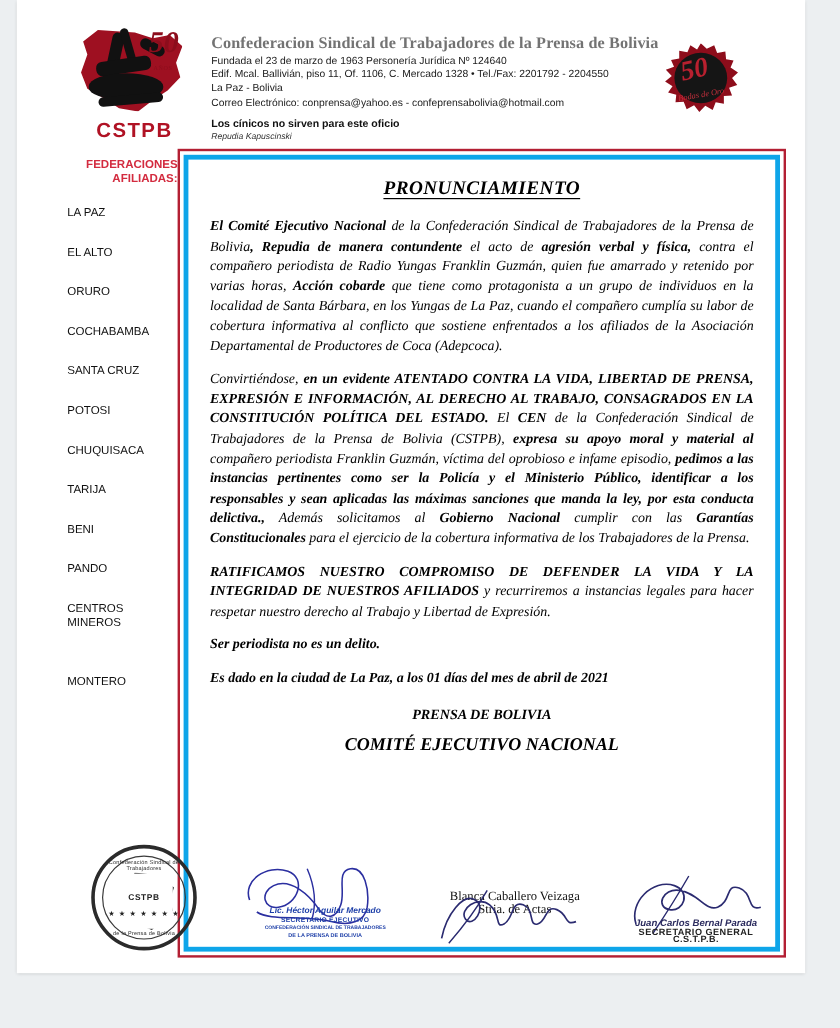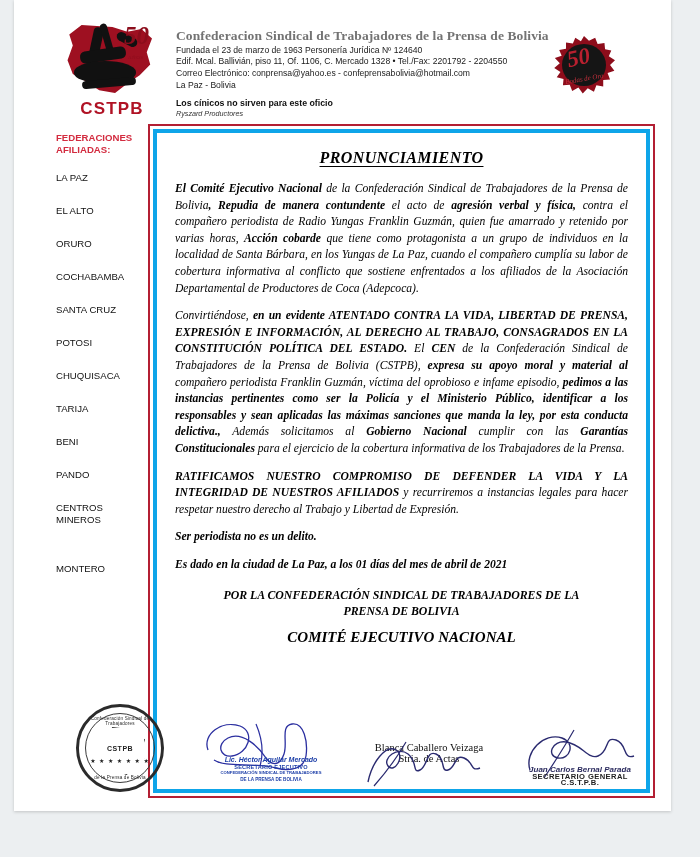--- a/index.html
+++ b/index.html
@@ -184,20 +184,21 @@
     flex: 0 0 92px;
     padding-top: 14px;
     font-family: "Liberation Sans", sans-serif;
   }
   .fed-head {
     color: #d32b3f;
     font-weight: bold;
     font-size: 9.6px;
     line-height: 12px;
     margin-bottom: 16px;
+    text-align: right;
   }
   .fed-item {
     color: #111;
     font-size: 9.6px;
     line-height: 11.5px;
     margin-bottom: 21.5px;
     white-space: pre-line;
   }
   .fed-item.wide { margin-bottom: 38px; }
 
@@ -373,24 +374,24 @@
           <small>AÑOS</small>
         </div>
       </div>
       <div class="logo-name">CSTPB</div>
     </div>
 
     <div class="header-text">
       <div class="org-title">Confederacion Sindical de Trabajadores de la Prensa de Bolivia</div>
       <div class="org-line">Fundada el 23 de marzo de 1963 Personería Jurídica Nº 124640</div>
       <div class="org-line">Edif. Mcal. Ballivián, piso 11, Of. 1106, C. Mercado 1328 • Tel./Fax: 2201792 - 2204550</div>
+      <div class="org-line">La Paz - Bolivia</div>
       <div class="org-line">Correo Electrónico: conprensa@yahoo.es - confeprensabolivia@hotmail.com</div>
-      <div class="org-line">La Paz - Bolivia</div>
       <div class="org-motto">Los cínicos no sirven para este oficio</div>
-      <div class="org-author">Ryszard Productores</div>
+      <div class="org-author">Repudia Kapuscinski</div>
     </div>
 
     <div class="badge50">
       <div class="star"></div>
       <div class="inner"></div>
       <div class="num">50</div>
       <div class="cap">Bodas de Oro</div>
     </div>
   </div>
 
@@ -419,21 +420,20 @@
 
         <div class="doc-title">PRONUNCIAMIENTO</div>
 
         <p class="para"><b>El Comité  Ejecutivo Nacional</b> de  la  Confederación Sindical  de Trabajadores  de  la  Prensa  de  Bolivia<b>,</b> <b>Repudia de manera contundente</b> el acto de <b>agresión verbal y física,</b> contra el compañero periodista de Radio Yungas Franklin Guzmán,  quien fue amarrado y retenido por varias horas, <b>Acción cobarde</b> que tiene como protagonista a un grupo de individuos en la localidad de Santa Bárbara, en los Yungas de La Paz, cuando el compañero cumplía su labor de cobertura informativa al conflicto que sostiene enfrentados a los afiliados de la Asociación Departamental de Productores de Coca (Adepcoca).</p>
         <p class="para">Convirtiéndose, <b>en un evidente ATENTADO CONTRA LA VIDA, LIBERTAD DE PRENSA, EXPRESIÓN E INFORMACIÓN, AL DERECHO AL TRABAJO, CONSAGRADOS EN LA  CONSTITUCIÓN POLÍTICA DEL ESTADO.</b> El <b>CEN</b> de la Confederación Sindical de Trabajadores de la Prensa de Bolivia (CSTPB), <b>expresa su apoyo moral y material al</b> compañero periodista Franklin Guzmán, víctima del oprobioso e infame episodio, <b>pedimos a las instancias pertinentes  como ser la Policía y el Ministerio Público, identificar a los responsables y sean aplicadas las máximas  sanciones que manda la ley, por esta conducta delictiva.,</b> Además solicitamos al <b>Gobierno Nacional</b> cumplir con las <b>Garantías Constitucionales</b> para el ejercicio de la cobertura informativa de los Trabajadores de la Prensa.</p>
         <p class="para"><b>RATIFICAMOS NUESTRO COMPROMISO DE DEFENDER LA VIDA Y LA INTEGRIDAD DE NUESTROS AFILIADOS</b> y recurriremos a instancias legales para hacer respetar nuestro derecho al Trabajo y Libertad de Expresión.</p>
         <p class="para"><b>Ser periodista no es un delito.</b></p>
         <p class="para"><b>Es  dado en la ciudad de La Paz, a  los 01 días del mes de abril de 2021</b></p>
 
         <div class="closing">
-          <div>POR LA CONFEDERACIÓN SINDICAL DE TRABAJADORES DE LA</div>
           <div>PRENSA DE BOLIVIA</div>
         </div>
         <div class="closing2">COMITÉ EJECUTIVO NACIONAL</div>
 
       </div>
     </div>
   </div>
 
   <div class="sig-area">
 

